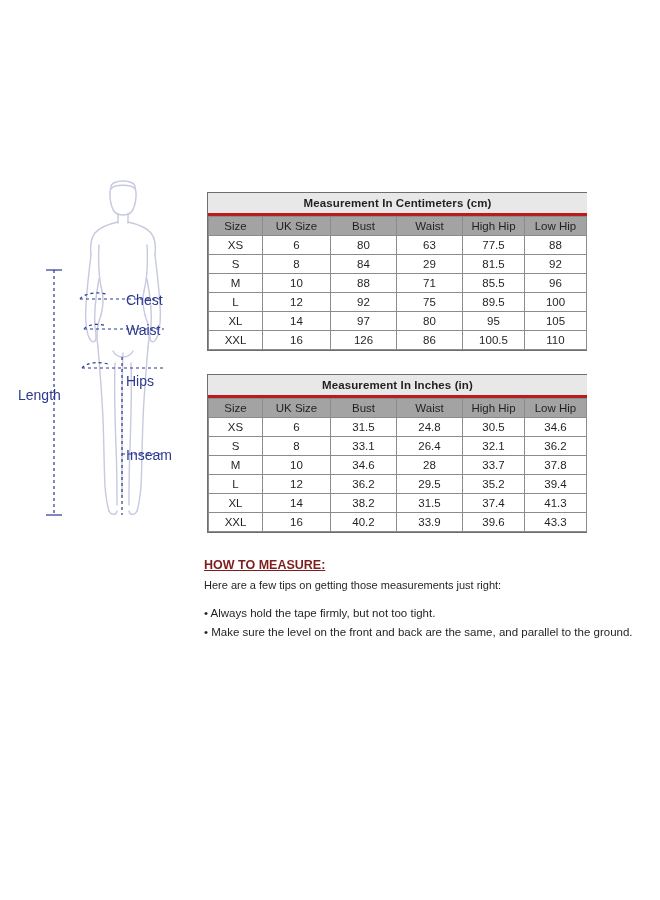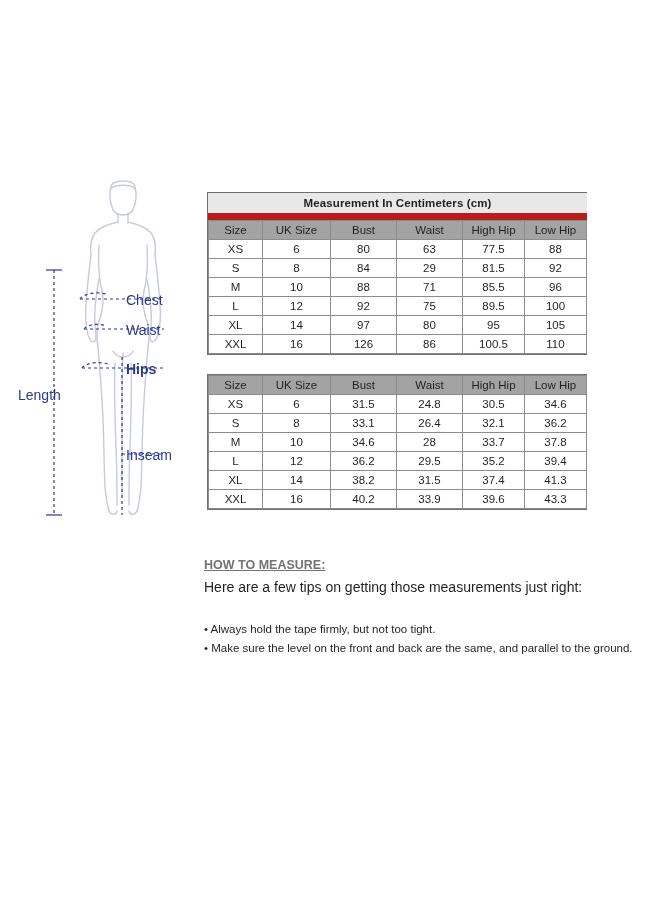--- a/index.html
+++ b/index.html
@@ -35,38 +35,38 @@
     top: 0;
   }
   .meas-label {
     position: absolute;
     font-size: 14px;
     color: #2b3990;
     white-space: nowrap;
   }
   .label-chest  { left: 108px; top: 117px; }
   .label-waist  { left: 108px; top: 147px; }
-  .label-hips   { left: 108px; top: 186px; font-weight: bold; }
+  .label-hips   { left: 108px; top: 198px; }
   .label-inseam { left: 108px; top: 272px; }
   .label-length { left: 0px;   top: 212px; }
 
   
   .table-wrap {
     position: absolute;
     border: 1px solid #6d6e71;
     border-collapse: collapse;
   }
   table.size-table {
     border-collapse: collapse;
     table-layout: fixed;
   }
   table.size-table caption {
     caption-side: top;
     background: #e8e8e8;
-    border-bottom: 7px solid #b91c1c;
+    border-bottom: 3px solid #b91c1c;
     font-size: 11.5px;
     font-weight: bold;
     padding: 4px 0 4px 0;
     color: #231f20;
     letter-spacing: 0.1px;
   }
   table.size-table th,
   table.size-table td {
     border: 1px solid #8a8c8e;
     font-size: 11.5px;
@@ -107,25 +107,25 @@
     position: absolute;
     left: 204px;
     top: 558px;
     width: 430px;
   }
   .howto-title {
     font-size: 12.5px;
     font-weight: bold;
     text-decoration: underline;
     margin: 0 0 7px 0;
-    color: #737373;
+    color: #7f1d1d;
   }
   .howto-sub {
-    font-size: 14px;
-    margin: 0 0 28px 0;
+    font-size: 11px;
+    margin: 0 0 16px 0;
     color: #231f20;
   }
   .howto-list {
     list-style: none;
     margin: 0;
     padding: 0;
   }
   .howto-list li {
     font-size: 11.5px;
     margin-bottom: 7px;
@@ -273,20 +273,21 @@
           <td>86</td>
           <td>100.5</td>
           <td>110</td>
         </tr>
       </tbody>
     </table>
   </div>
 
   <div class="table-wrap tbl-in">
     <table class="size-table">
+      <caption>Measurement In Inches (in)</caption>
       <colgroup>
         <col class="c-size">
           <col class="c-uk">
           <col class="c-bust">
         <col class="c-waist">
           <col class="c-highhip">
           <col class="c-lowhip">
       </colgroup>
       <thead>
         <tr>

